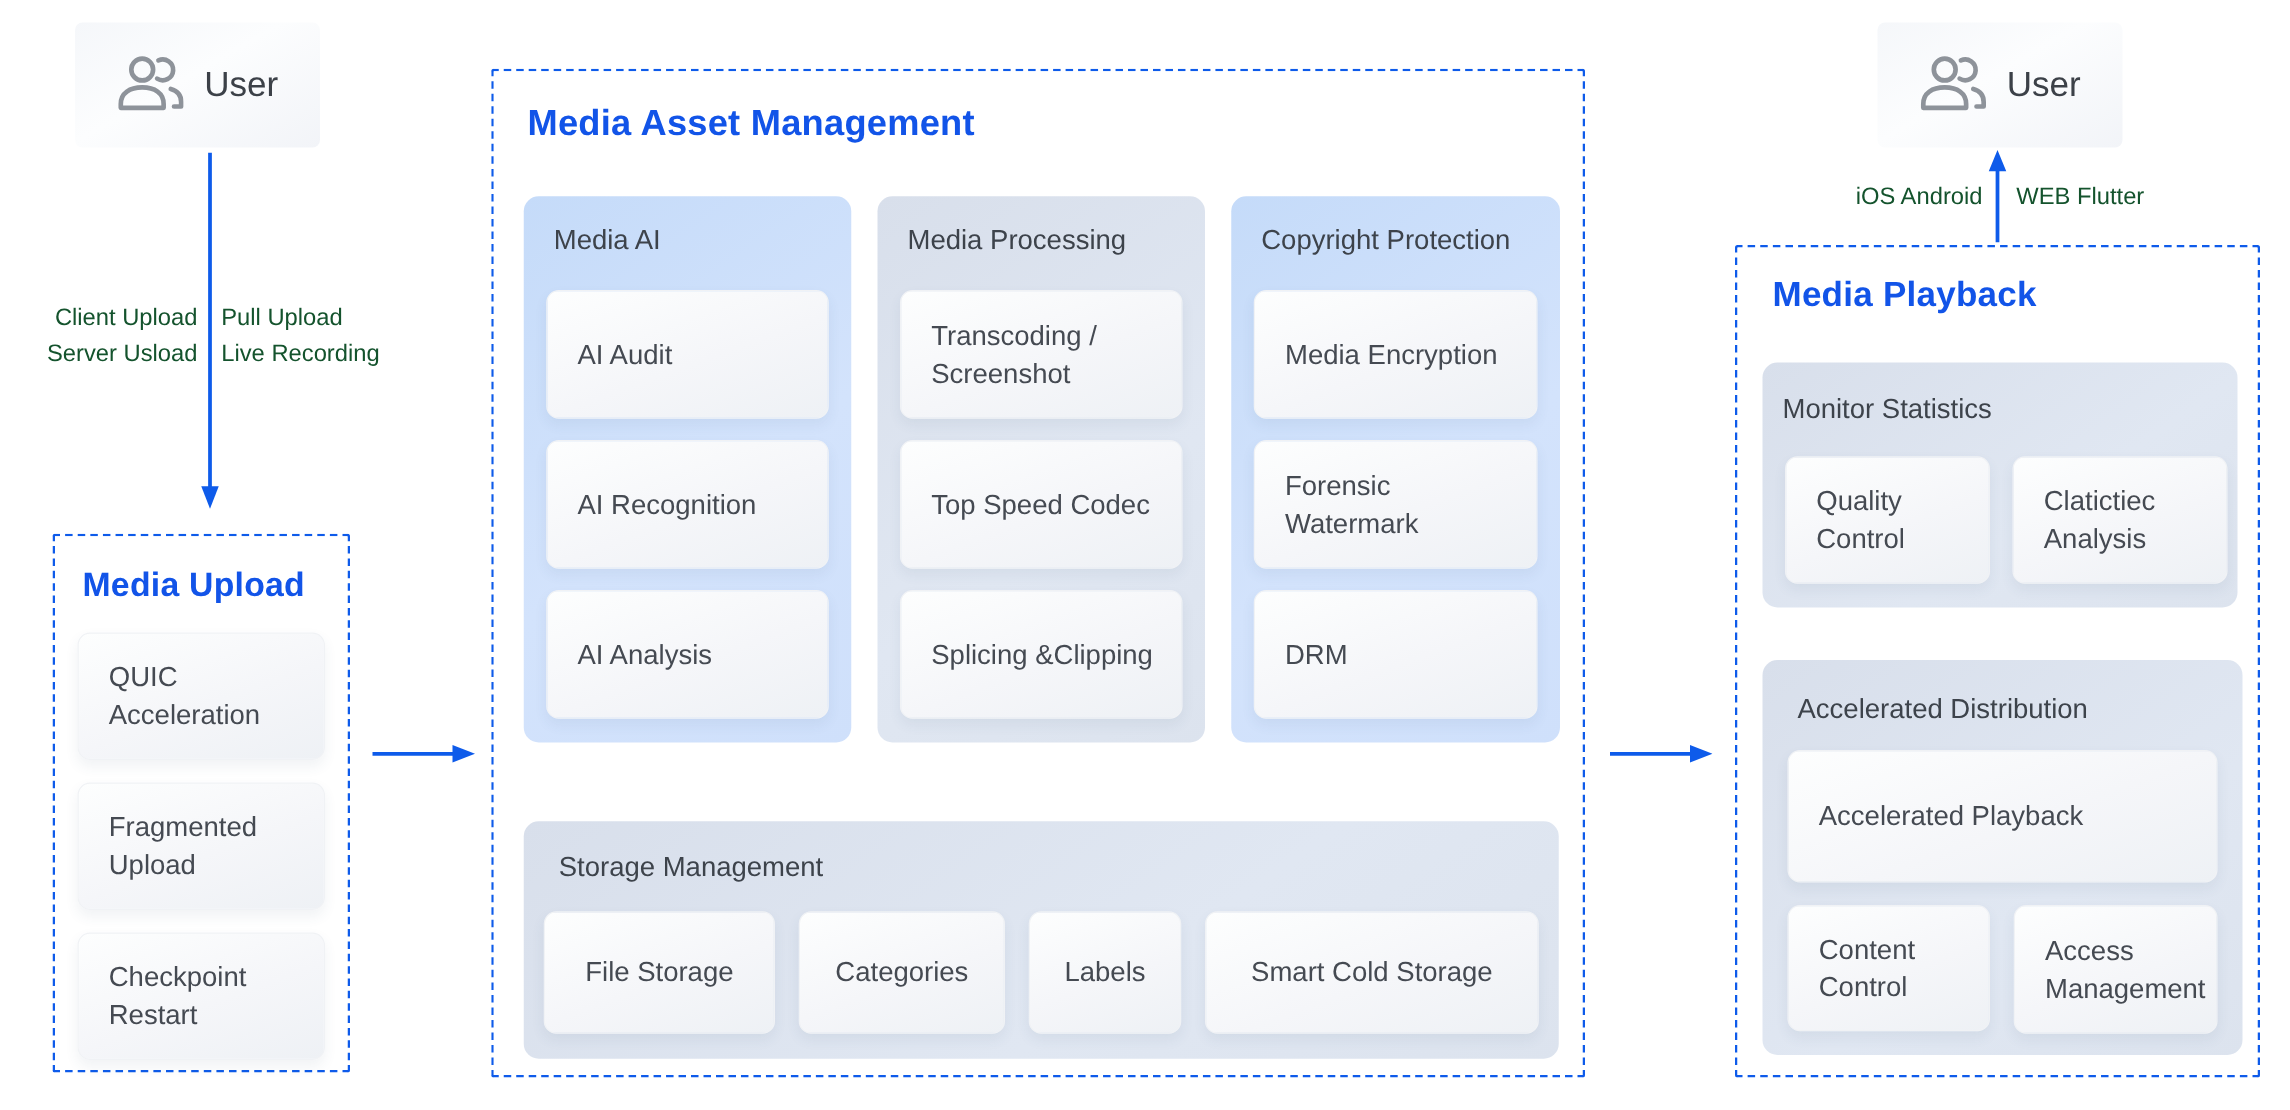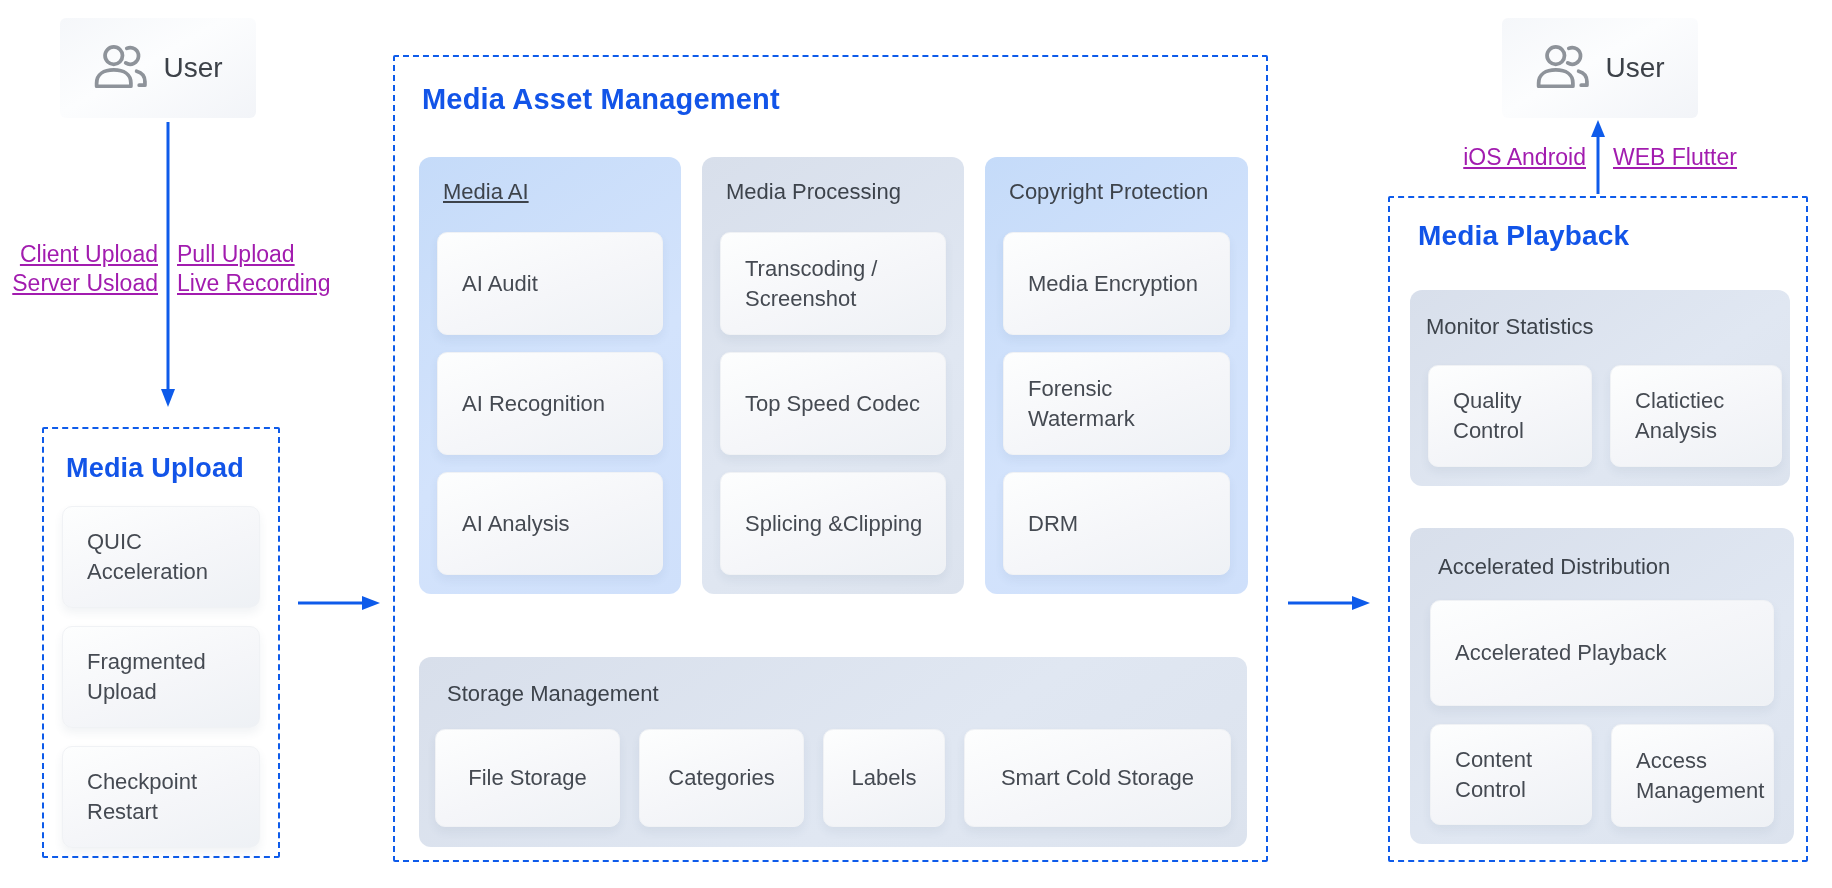--- a/index.html
+++ b/index.html
@@ -30,21 +30,21 @@
     box-shadow:0 5px 10px rgba(60,80,110,.07);
     display:flex;align-items:center;
     font-size:22px;line-height:30px;color:#454a52;}
   .card.pad{padding-left:24px;padding-right:12px;}
   .card.center{justify-content:center;text-align:center;padding:0 8px;}
 
   .col-cards{position:absolute;left:18px;right:18px;top:75px;display:flex;flex-direction:column;gap:17px;}
   .col-cards .card{height:103px;}
 
   
-  .flow-label{font-size:23px;line-height:29px;color:#a21caf;text-decoration:underline;}
+  .flow-label{font-size:19px;line-height:29px;color:#14532d;}
 
   svg.arrow{display:block;}
 </style>
 </head>
 <body>
 
 <div class="canvas">
 
   <div class="user-box abs" style="left:60px;top:18px;width:196px;height:100px;">
     <span>
@@ -95,21 +95,21 @@
       <path d="M66 1 L84 8 L66 15 Z" fill="#0e5bea"></path>
     </svg>
   </div>
 
   <div class="dashed-box abs" style="left:393px;top:55px;width:875px;height:807px;">
     <div class="box-title abs" style="left:27px;top:26px;font-size:29px;">Media Asset Management</div>
 
     <div class="abs" style="left:24px;top:100px;display:flex;gap:21px;">
 
       <div class="panel tone-blue" style="position:relative;width:262px;height:437px;">
-        <div class="panel-title abs" style="left:24px;top:22px;text-decoration:underline;">Media AI</div>
+        <div class="panel-title abs" style="left:24px;top:22px;">Media AI</div>
         <div class="col-cards">
           <div class="card pad">
               <span>AI Audit</span>
             </div>
           <div class="card pad">
               <span>AI Recognition</span>
             </div>
           <div class="card pad">
               <span>AI Analysis</span>
             </div>

